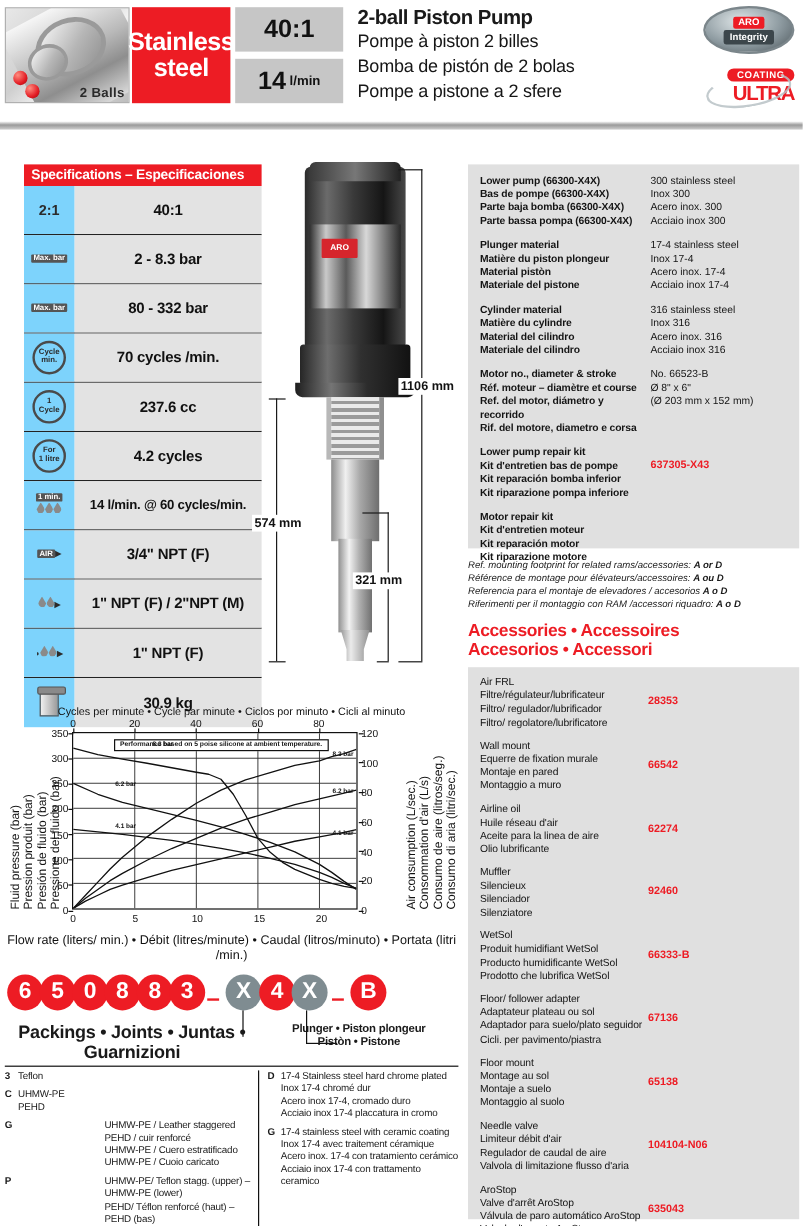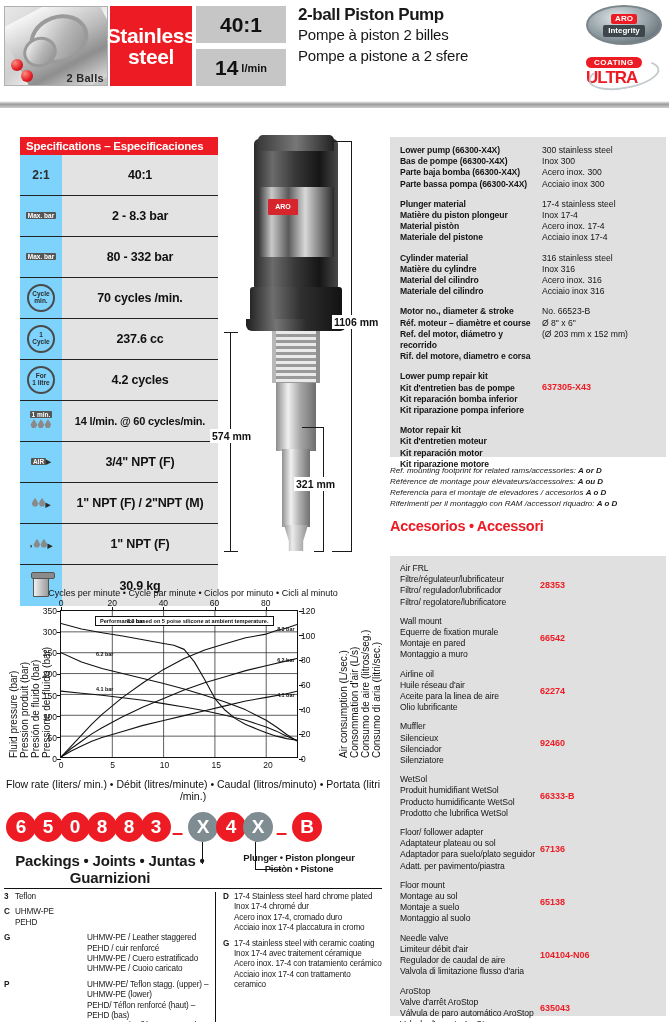--- a/index.html
+++ b/index.html
@@ -73,21 +73,21 @@
   .logo-integrity .aro {
     background:#ed1c24; color:#fff; font-size:8px; font-weight:bold;
     padding:0 4px; border-radius:2px; line-height:10px;
   }
   .logo-integrity .integ {
     background:#3c464b; color:#fff; font-size:8px; font-weight:bold;
     padding:1px 5px; margin-top:1px; border-radius:2px; line-height:10px;
   }
   .logo-ultra {
     position:absolute; left:586px; top:52px; width:76px; height:42px;
-    display:flex; flex-direction:column; align-items:flex-start; justify-content:center;
+    display:flex; flex-direction:column; align-items:flex-end; justify-content:center;
   }
   .logo-ultra .coating {
     background:#ed1c24; color:#fff; font-size:8px; font-weight:bold;
     padding:1px 8px; border-radius:7px; line-height:9px; letter-spacing:.5px;
   }
   .logo-ultra .ultra {
     color:#ed1c24; font-size:17px; font-weight:bold; line-height:22px;
     letter-spacing:-1px; margin-top:-1px;
   }
   .logo-ultra .swoosh {
@@ -290,20 +290,21 @@
     <span>40:1</span>
   </div>
   <div class="ratio-box r2">
     <span>14</span>
     <span class="unit">l/min</span>
   </div>
 
   <div class="titles">
     <div class="t-main">2-ball Piston Pump</div>
     <div class="t-sub">Pompe à piston 2 billes</div>
+    <div class="t-sub">Bomba de pistón de 2 bolas</div>
     <div class="t-sub">Pompe a pistone a 2 sfere</div>
   </div>
 
   <div class="logo-integrity">
     <div class="aro">ARO</div>
     <div class="integ">Integrity</div>
   </div>
   <div class="logo-ultra">
     <div class="swoosh"></div>
     <div class="coating">COATING</div>
@@ -495,20 +496,21 @@
   </div>
 
 <div id="footprint-note">
     <div class="fp-line"><span>Ref. mounting footprint for related rams/accessories: </span><b>A or D</b></div>
     <div class="fp-line"><span>Référence de montage pour élévateurs/accessoires: </span><b>A ou D</b></div>
     <div class="fp-line"><span>Referencia para el montaje de elevadores / accesorios </span><b>A o D</b></div>
     <div class="fp-line"><span>Riferimenti per il montaggio con RAM /accessori riquadro: </span><b>A o D</b></div>
   </div>
 
 <div id="accessories-title">
+  <div class="acc-t">Accessories • Accessoires</div>
   <div class="acc-t">Accesorios • Accessori</div>
 </div>
 <div id="accessories-panel">
     <div class="acc-group">
       <div class="acc-left">
         <div class="acc-line">Air FRL</div>
         <div class="acc-line">Filtre/régulateur/lubrificateur</div>
         <div class="acc-line">Filtro/ regulador/lubrificador</div>
         <div class="acc-line">Filtro/ regolatore/lubrificatore</div>
       </div>
@@ -548,21 +550,21 @@
         <div class="acc-line">Producto humidificante WetSol</div>
         <div class="acc-line">Prodotto che lubrifica WetSol</div>
       </div>
       <div class="acc-right"><span class="acc-code">66333-B</span></div>
     </div>
     <div class="acc-group">
       <div class="acc-left">
         <div class="acc-line">Floor/ follower adapter</div>
         <div class="acc-line">Adaptateur plateau ou sol</div>
         <div class="acc-line">Adaptador para suelo/plato seguidor</div>
-        <div class="acc-line">Adatt. per pavimento/piastra</div>
+        <div class="acc-line">Cicli. per pavimento/piastra</div>
       </div>
       <div class="acc-right"><span class="acc-code">67136</span></div>
     </div>
     <div class="acc-group">
       <div class="acc-left">
         <div class="acc-line">Floor mount</div>
         <div class="acc-line">Montage au sol</div>
         <div class="acc-line">Montaje a suelo</div>
         <div class="acc-line">Montaggio al suolo</div>
       </div>

